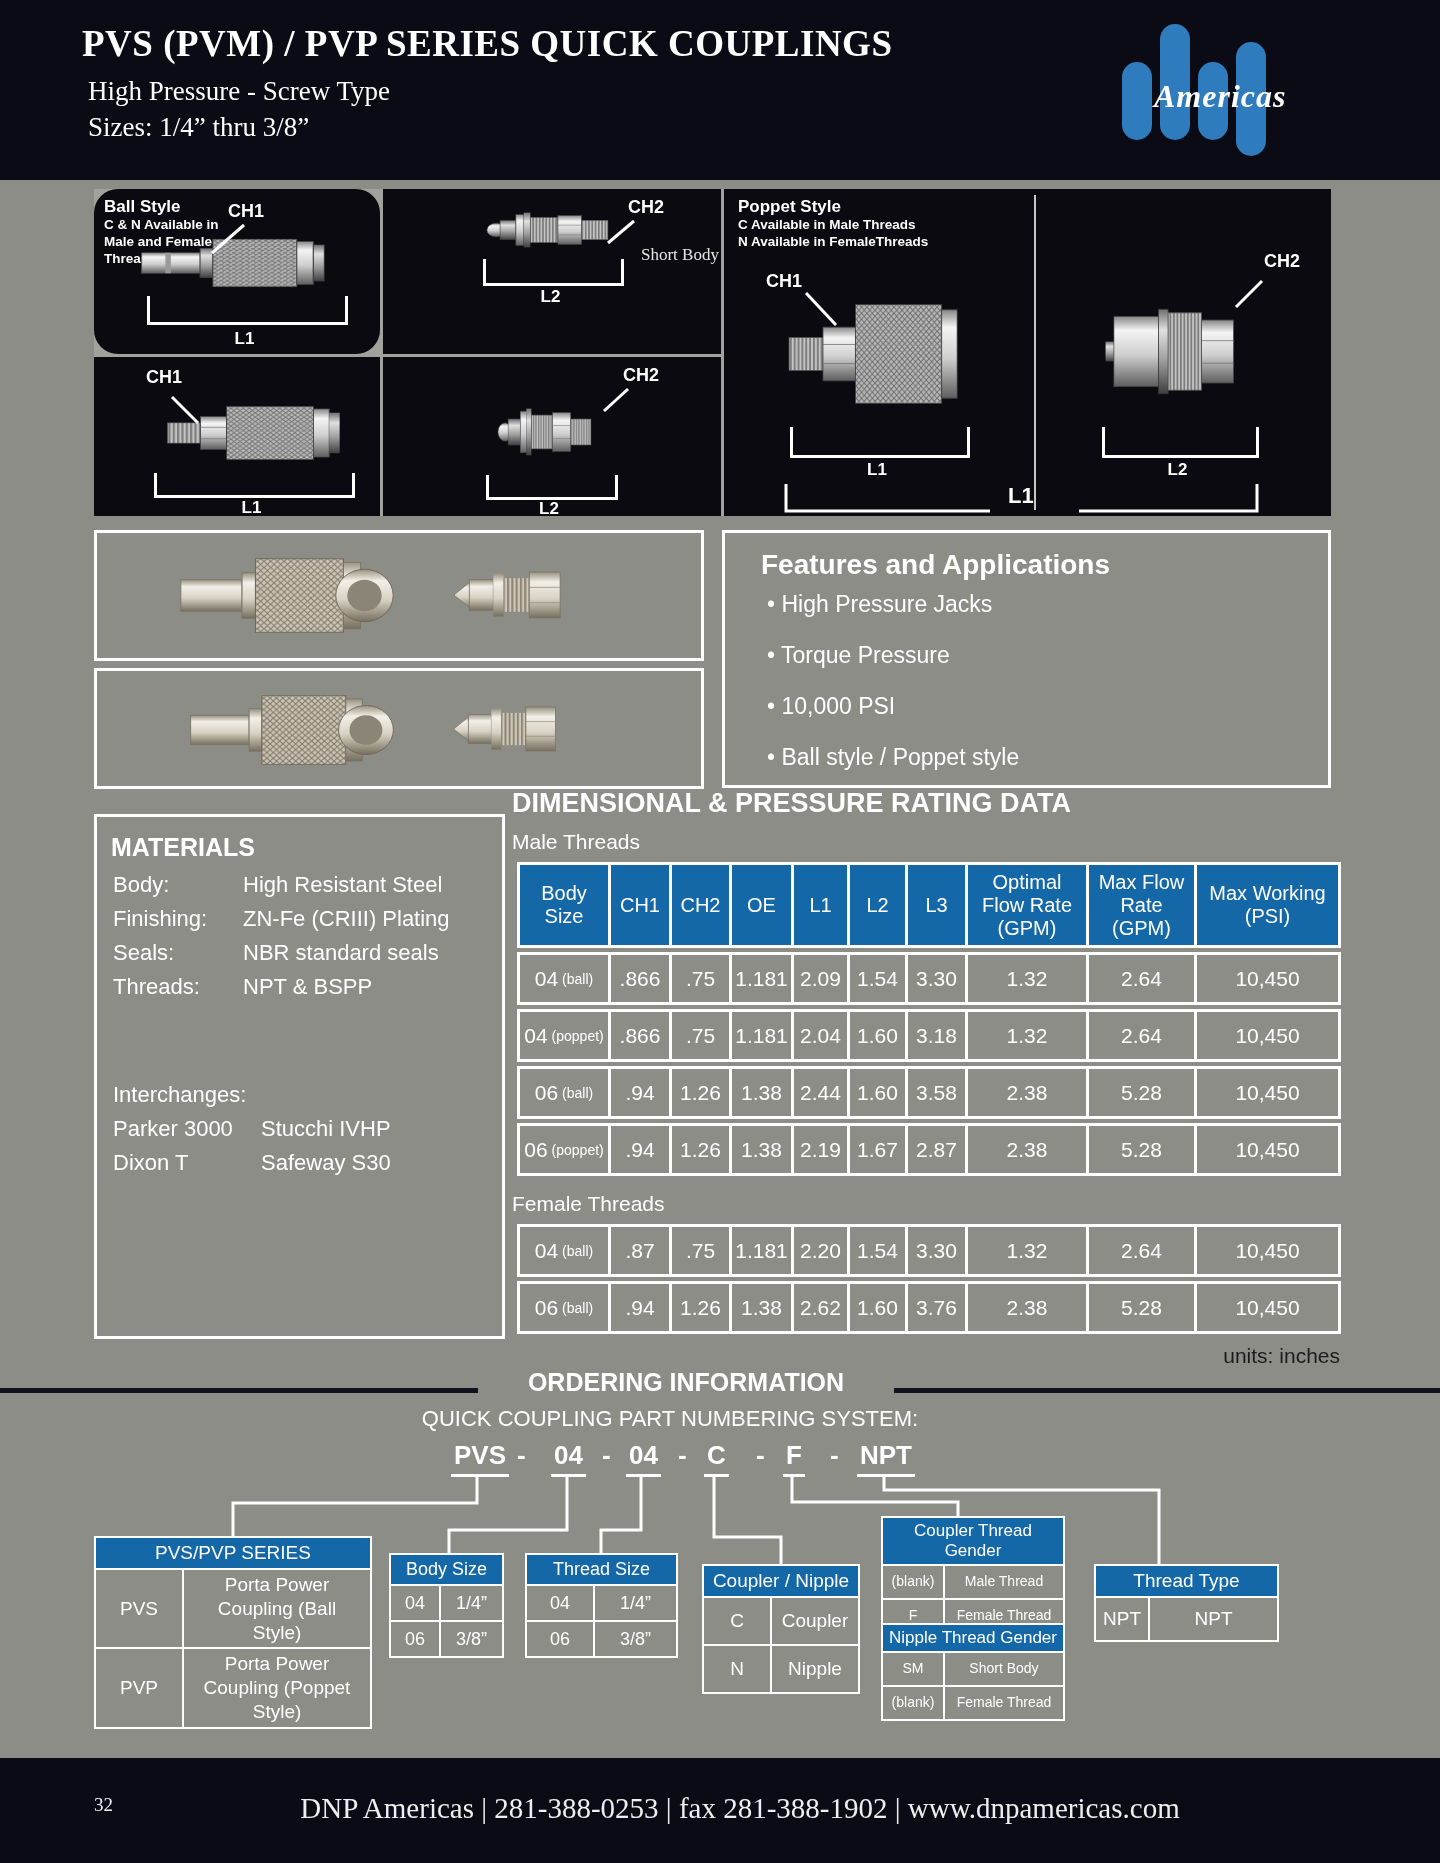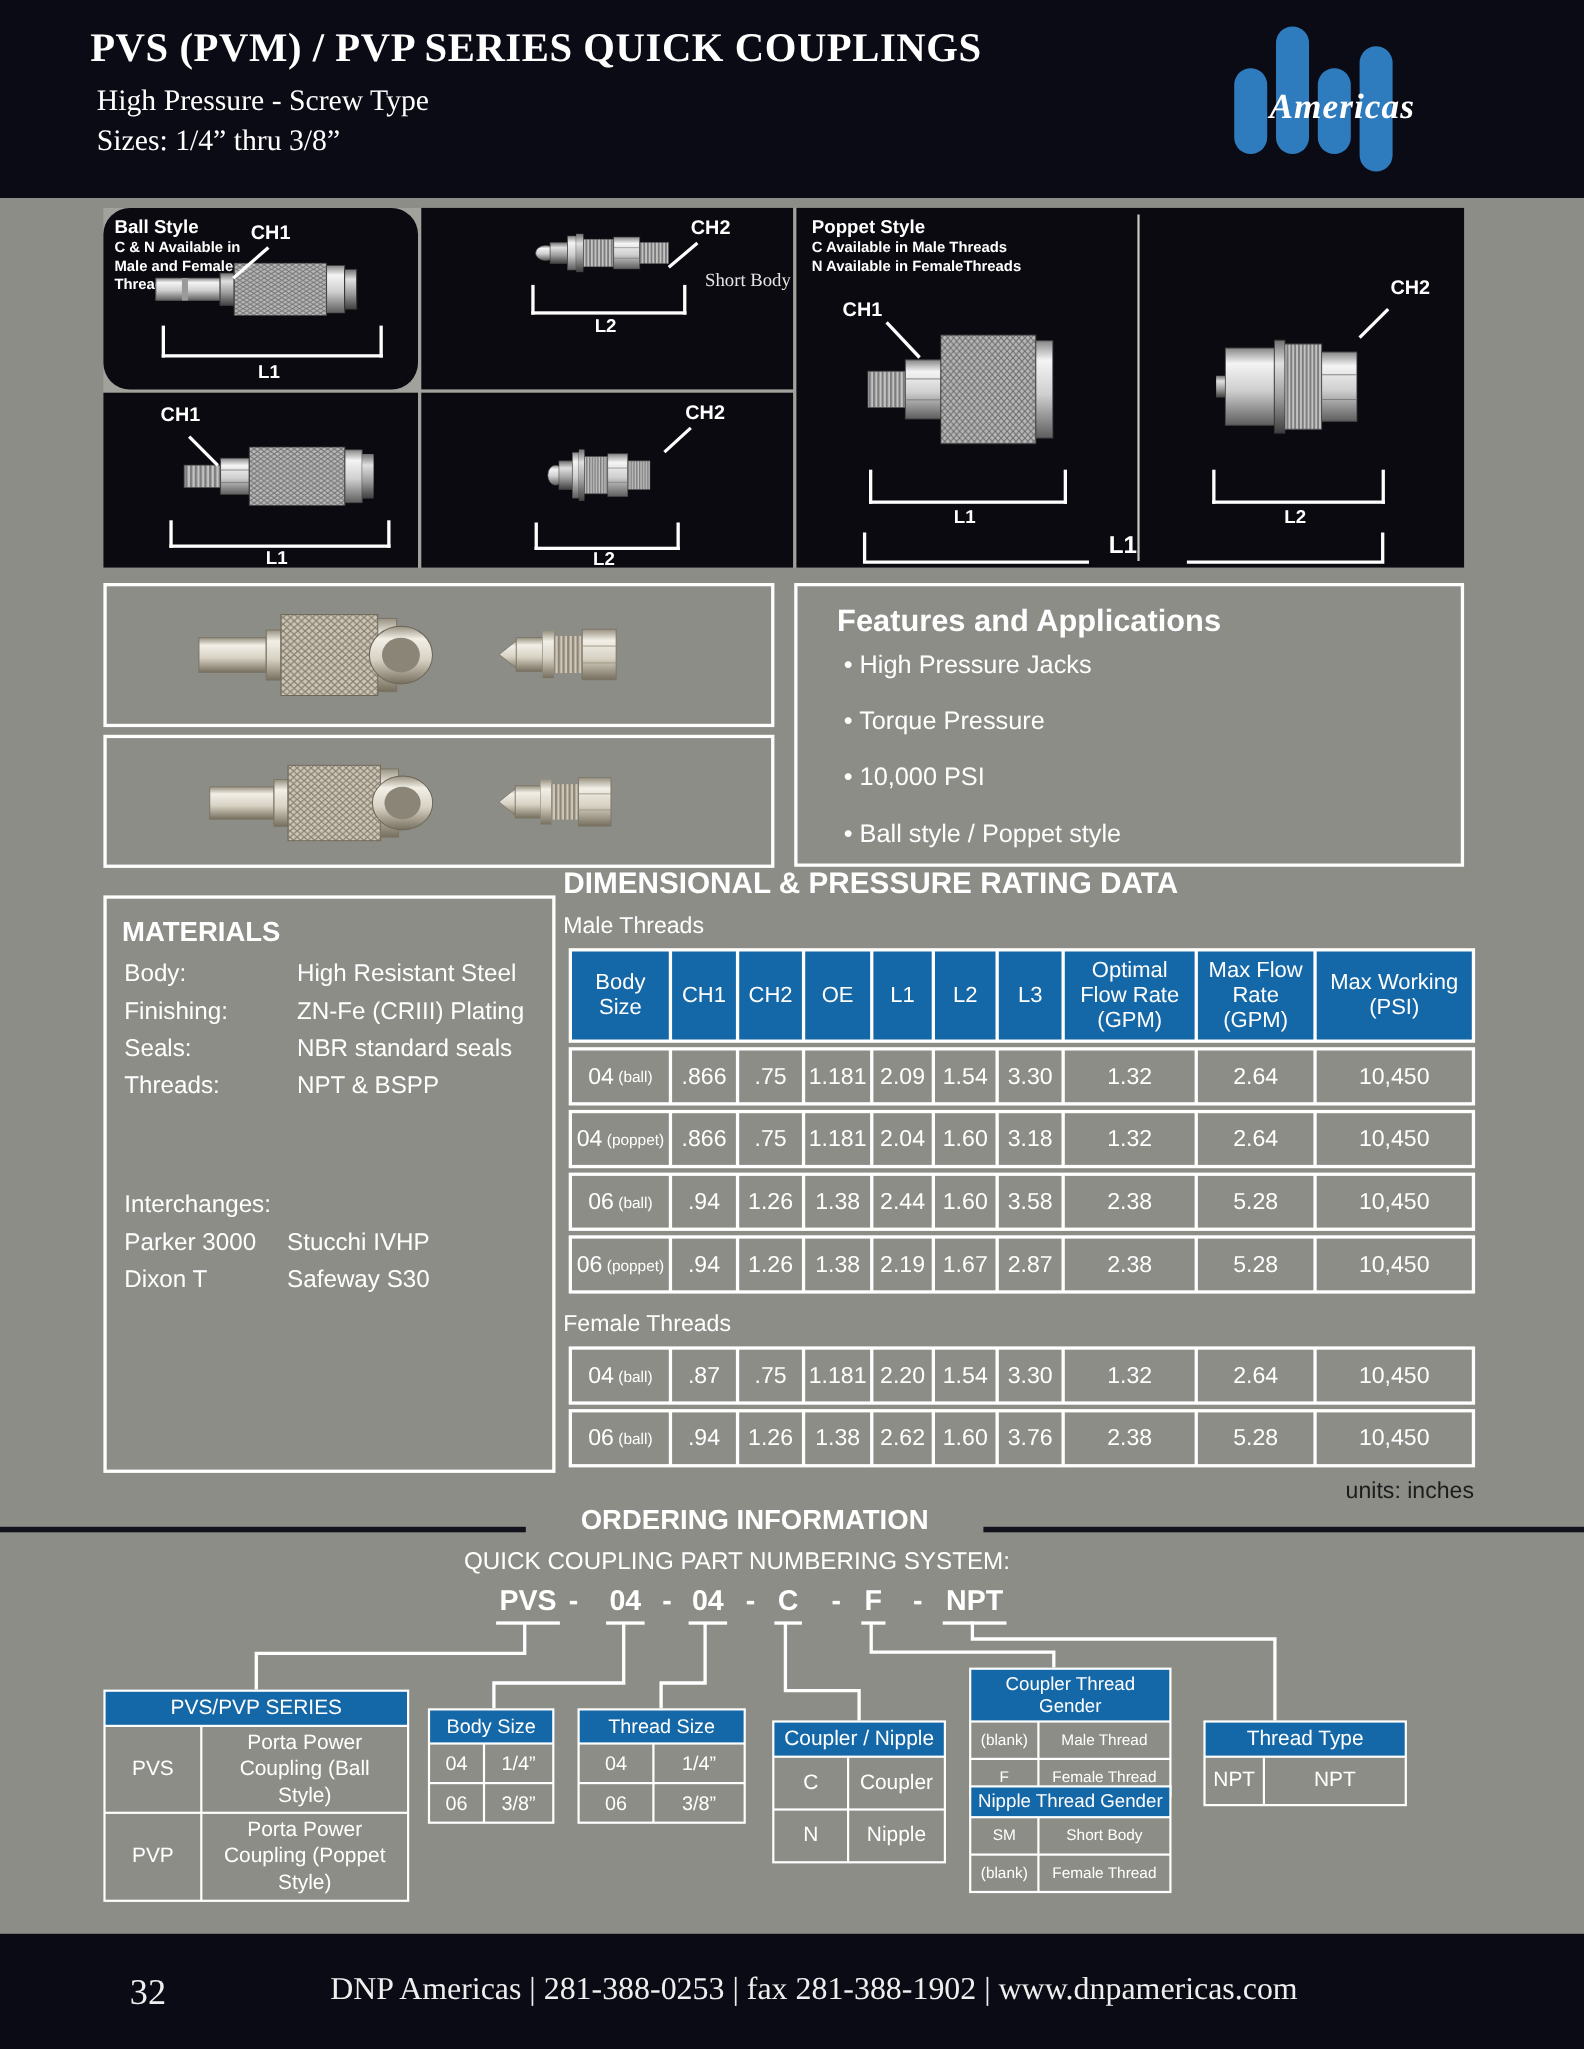--- a/index.html
+++ b/index.html
@@ -11,42 +11,42 @@
   
   .topbar{position:absolute;left:0;top:0;width:1440px;height:180px;background:#0b0b15;color:#fff;}
   .title{position:absolute;left:82px;top:22px;font-size:37px;font-weight:bold;letter-spacing:.5px;}
   .sub1{position:absolute;left:88px;top:76px;font-size:27px;}
   .sub2{position:absolute;left:88px;top:112px;font-size:27px;}
   .logo{position:absolute;left:1122px;top:10px;width:210px;height:160px;}
   .lbar{position:absolute;width:30px;border-radius:15px;background:#2e7cbe;}
   .lscript{position:absolute;left:32px;top:68px;width:185px;color:#fff;font-family:"Liberation Serif",serif;
            font-style:italic;font-weight:bold;font-size:32px;letter-spacing:1px;}
   .footer{position:absolute;left:0;top:1758px;width:1440px;height:105px;background:#0b0b15;color:#efefef;}
-  .fpage{position:absolute;left:94px;top:36px;font-size:33px;margin-left:24px;}
+  .fpage{position:absolute;left:94px;top:36px;font-size:19px;}
   .fcontact{position:absolute;left:0;top:34px;width:1440px;text-align:center;font-size:29px;padding-left:20px;}
 
   
   .panel{position:absolute;left:94px;top:189px;width:1237px;height:327px;background:#a2a29c;}
   .pcell{position:absolute;background:#0a0a10;}
   .ptitle{color:#fff;font-weight:bold;font-size:17px;line-height:1.2;}
   .pnote{color:#fff;font-weight:bold;font-size:13.5px;line-height:1.25;white-space:pre-line;}
   .dim{position:absolute;color:#fff;font-weight:bold;font-size:18px;}
   .dimbig{position:absolute;color:#fff;font-weight:bold;font-size:22px;background:#0a0a10;padding:0 6px;}
   .brk{position:absolute;border:3px solid #fff;border-top:none;}
   .blabel{position:absolute;color:#fff;font-weight:bold;font-size:17px;text-align:center;}
   .shortbody{position:absolute;color:#e6e6e6;font-family:"Liberation Serif",serif;font-size:17px;}
   .ph{position:absolute;}
   .pov{position:absolute;left:0;top:0;}
 
   
   .wbox{position:absolute;border:3px solid #fff;box-sizing:border-box;}
   .feat-title{color:#fff;font-weight:bold;font-size:28px;margin:16px 0 10px 36px;}
   .feat-item{color:#fff;font-size:23px;margin:0 0 24px 42px;}
   .mat-title{color:#fff;font-weight:bold;font-size:25px;margin:16px 0 10px 14px;}
-  .mat-row{display:grid;grid-template-columns:130px 1fr;color:#fff;font-size:22px;margin:0 0 8px 16px;gap:27px;}
+  .mat-row{display:grid;grid-template-columns:130px 1fr;color:#fff;font-size:22px;margin:0 0 8px 16px;}
   .mat-inter{color:#fff;font-size:22px;margin:82px 0 8px 16px;}
   .mat-irow{display:grid;grid-template-columns:148px 1fr;color:#fff;font-size:22px;margin:0 0 8px 16px;}
 
   
   .dim-title{position:absolute;left:512px;top:788px;color:#fff;font-weight:bold;font-size:27px;}
   .thr-label{position:absolute;color:#fff;font-size:21px;}
   .dt{position:absolute;left:517px;width:824px;}
   .dt .row{display:grid;grid-template-columns:88px 58px 57px 59px 53px 55px 57px 118px 105px 141px;
            gap:3px;padding:3px;background:#fff;margin-bottom:4px;}
   .dt .cell{background:#8d8d87;color:#fff;display:flex;align-items:center;justify-content:center;

